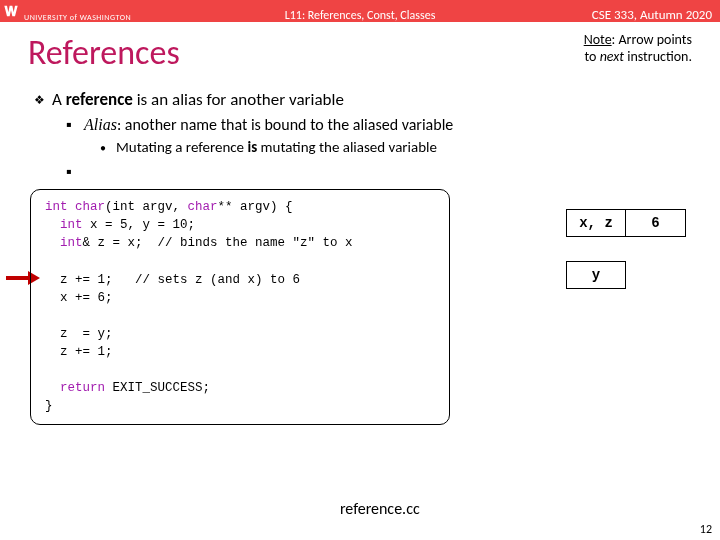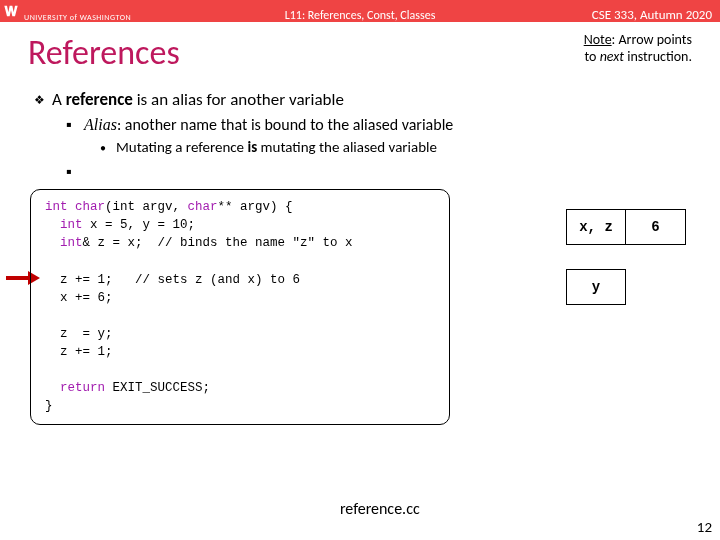--- a/index.html
+++ b/index.html
@@ -31,25 +31,25 @@
 
   .lower { position: relative; margin-top: 8px; padding: 0 30px; }
   .codebox { width: 420px; border: 1.5px solid #000; border-radius: 10px; padding: 8px 10px 8px 14px; font-family: "Courier New", monospace; font-size: 12.5px; line-height: 1.45; white-space: pre; color: #000; position: relative; }
   .kw-blue { color: #a21caf; }
 
   .arrow { position: absolute; left: 6px; top: 82px; }
   .arrow svg { display: block; }
 
   .mem { position: absolute; right: 34px; top: 20px; }
   .mem-row { display: flex; margin-bottom: 24px; }
-  .mem-cell { border: 1.5px solid #000; width: 60px; height: 36px; display: flex; align-items: center; justify-content: center; font-family: "Courier New", monospace; font-size: 14px; font-weight: 700; }
+  .mem-cell { border: 1.5px solid #000; width: 60px; height: 28px; display: flex; align-items: center; justify-content: center; font-family: "Courier New", monospace; font-size: 14px; font-weight: 700; }
   .mem-cell + .mem-cell { border-left: none; }
 
   .filename { position: absolute; left: 340px; bottom: 22px; font-size: 16px; }
-  .pagenum { position: absolute; right: 8px; bottom: 4px; font-size: 15px; text-align: right; }
+  .pagenum { position: absolute; right: 8px; bottom: 4px; font-size: 12px; text-align: right; }
 </style>
 </head>
 <body>
 
 <div class="header">
   <div class="hdr-logo">
     <svg viewBox="0 0 24 24">
         <path fill="#fff" d="M2 4h4l2 10 2-10h4l2 10 2-10h4l-4 16h-4l-2-9-2 9H6z"></path>
       </svg>
   </div>

